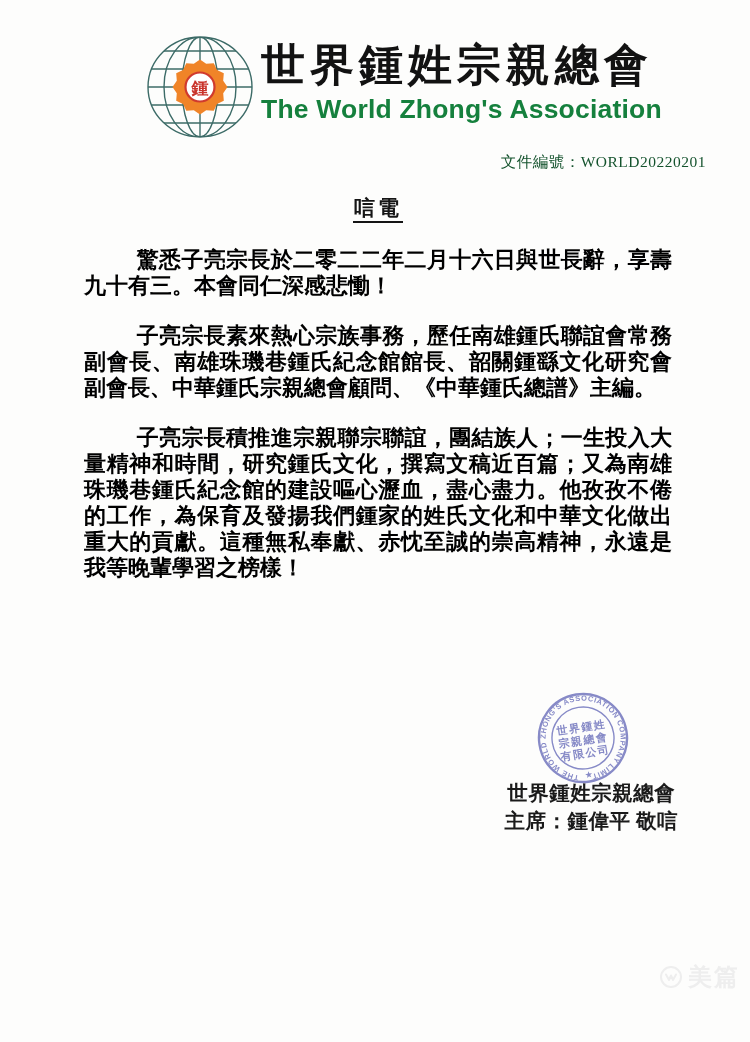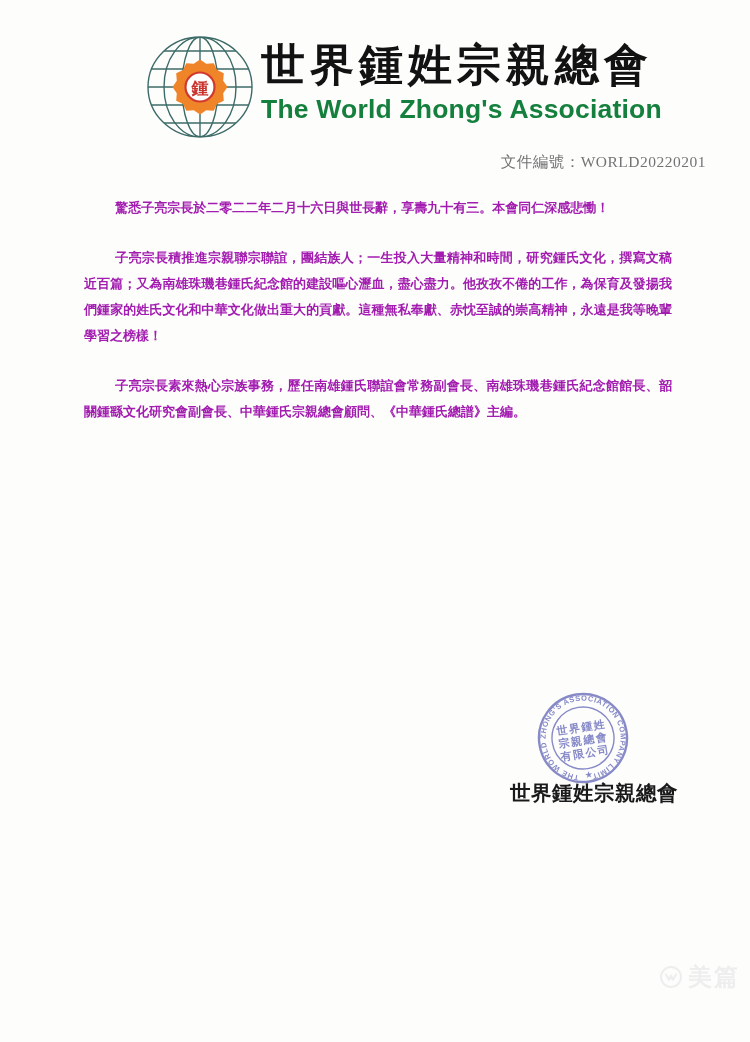--- a/index.html
+++ b/index.html
@@ -35,21 +35,21 @@
     margin-top: 4px;
     white-space: nowrap;
   }
 
   
   .doc-number {
     position: absolute;
     top: 152px;
     right: 44px;
     font-size: 15.5px;
-    color: #737373;
+    color: #14532d;
     letter-spacing: 0.5px;
     text-align: right;
   }
 
   
   .letter-body {
     position: absolute;
     left: 84px;
     top: 196px;
     width: 588px;
@@ -60,28 +60,27 @@
     font-size: 21px;
     font-weight: 700;
     letter-spacing: 3px;
     color: #151515;
     border-bottom: 2px solid #151515;
     padding: 0 1px 1px 1px;
     line-height: 24px;
   }
   .letter-body p {
     margin: 0 0 24px 0;
-    font-size: 13px;
+    font-size: 22px;
     line-height: 26px;
     font-weight: 600;
     text-align: justify;
     text-justify: inter-ideograph;
     text-indent: 2.4em;
-    color: #a21caf;
-    font-family: Liberation Mono, monospace;
+    color: #000000;
   }
 
   
   .seal-svg {
     position: absolute;
     left: 536px;
     top: 691px;
     width: 94px;
     height: 94px;
     transform: rotate(-9deg);
@@ -153,23 +152,26 @@
     </svg>
     <div class="org-names">
       <div class="org-name-zh">世界鍾姓宗親總會</div>
       <div class="org-name-en">The World Zhong's Association</div>
     </div>
   </header>
 
   <div class="doc-number">文件編號：WORLD20220201</div>
 
   <main class="letter-body">
+    <div class="letter-title-row">
+      <span class="letter-title">唁電</span>
+    </div>
     <p>驚悉子亮宗長於二零二二年二月十六日與世長辭，享壽九十有三。本會同仁深感悲慟！</p>
+    <p>子亮宗長素來熱心宗族事務，歷任南雄鍾氏聯誼會常務副會長、南雄珠璣巷鍾氏紀念館館長、韶關鍾繇文化研究會副會長、中華鍾氏宗親總會顧問、《中華鍾氏總譜》主編。</p>
     <p>子亮宗長積推進宗親聯宗聯誼，團結族人；一生投入大量精神和時間，研究鍾氏文化，撰寫文稿近百篇；又為南雄珠璣巷鍾氏紀念館的建設嘔心瀝血，盡心盡力。他孜孜不倦的工作，為保育及發揚我們鍾家的姓氏文化和中華文化做出重大的貢獻。這種無私奉獻、赤忱至誠的崇高精神，永遠是我等晚輩學習之榜樣！</p>
-    <p>子亮宗長素來熱心宗族事務，歷任南雄鍾氏聯誼會常務副會長、南雄珠璣巷鍾氏紀念館館長、韶關鍾繇文化研究會副會長、中華鍾氏宗親總會顧問、《中華鍾氏總譜》主編。</p>
   </main>
 
   <svg class="seal-svg" viewBox="0 0 94 94">
     <defs>
       <path id="sealArc" d="M 47 84.5 A 37.5 37.5 0 1 1 47.02 84.5" fill="none"></path>
     </defs>
     <circle cx="47" cy="47" r="44" fill="none" stroke="#7d81c3" stroke-width="2.4"></circle>
     <circle cx="47" cy="47" r="31" fill="none" stroke="#7d81c3" stroke-width="1.4"></circle>
     <text font-size="7.5" letter-spacing="0.6" font-family="Liberation Sans, DejaVu Sans, sans-serif" fill="#7d81c3" font-weight="bold">
       <textPath href="#sealArc" startOffset="10">THE WORLD ZHONG'S ASSOCIATION COMPANY LIMITED</textPath>
@@ -177,20 +179,21 @@
     <text x="47" y="87" text-anchor="middle" font-size="9" fill="#7d81c3">★</text>
     <g font-family="Liberation Serif, DejaVu Serif, serif" font-weight="bold" fill="#7d81c3">
       <text x="47" y="40" text-anchor="middle" font-size="11" letter-spacing="1.5">世界鍾姓</text>
       <text x="47" y="53" text-anchor="middle" font-size="11" letter-spacing="1.5">宗親總會</text>
       <text x="47" y="66" text-anchor="middle" font-size="11" letter-spacing="1.5">有限公司</text>
     </g>
   </svg>
 
   <div class="signature-block">
     <div class="signature-org">世界鍾姓宗親總會</div>
+    <div class="signature-signer">主席：鍾偉平 敬唁</div>
   </div>
 
   <div class="watermark">
     <svg class="wm-icon-svg" viewBox="0 0 24 24">
       <circle cx="12" cy="12" r="10" fill="none" stroke="#eeeeee" stroke-width="2"></circle>
       <path d="M 7 9.5 L 10 15 L 12 10.5 L 14 15 L 17 9.5" fill="none" stroke="#eeeeee" stroke-width="2" stroke-linecap="round" stroke-linejoin="round"></path>
     </svg>
     <span class="wm-text">美篇</span>
   </div>
 

